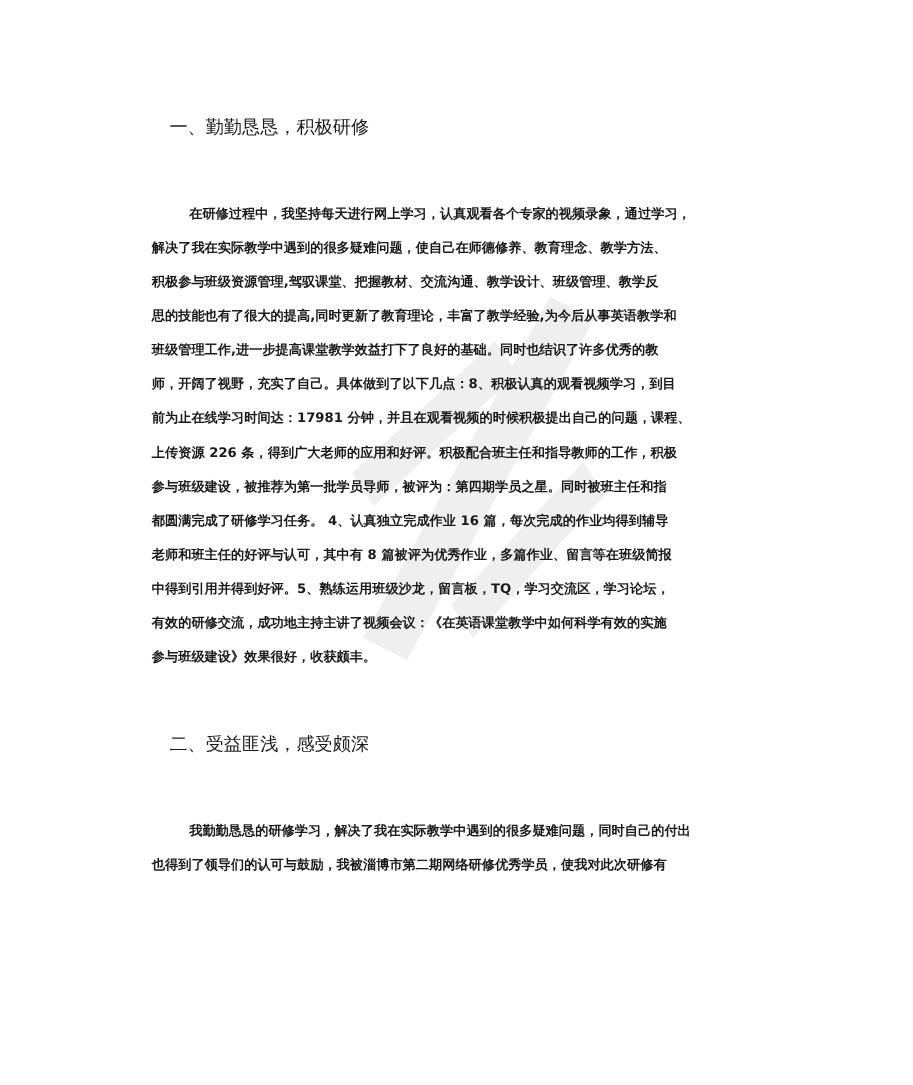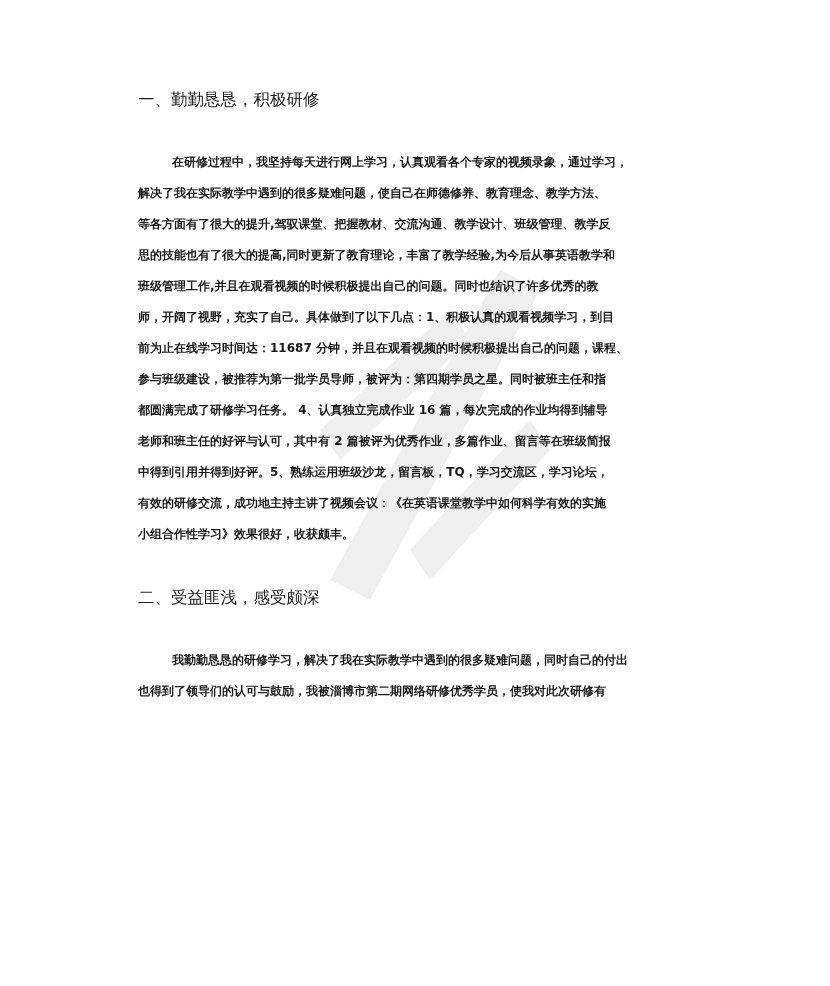--- a/index.html
+++ b/index.html
@@ -1,19 +1,19 @@
 <!DOCTYPE html>
 <html><head>
 <meta charset="utf-8">
 <style>
   html, body { margin: 0; padding: 0; background: #ffffff; }
   body { width: 830px; height: 986px; position: relative; overflow: hidden;
          font-family: "DejaVu Sans", "Liberation Sans", sans-serif; color: #1a1a1a; }
   .page { position: absolute; left: 104px; top: 84px; width: 624px; }
-  .heading { font-size: 16.5px; line-height: 31px; padding-left: 34px; margin: 0; white-space: nowrap; }
+  .heading { font-size: 16.5px; line-height: 31px; padding-left: 34px; margin: 16px; white-space: nowrap; }
   .para { font-size: 12px; line-height: 31px; margin: 0; text-indent: 34px; text-align: justify; text-align-last: left; font-weight: bold; }
   .para .line { display: block; white-space: nowrap; }
   .gap1 { height: 32px; }
   .gap2 { height: 32px; }
   .watermark { position: absolute; left: 300px; top: 250px; width: 260px; height: 360px; pointer-events: none; opacity: 0.06; }
 </style>
 </head>
 <body>
 
 <svg class="watermark" viewBox="0 0 260 360">
@@ -23,31 +23,32 @@
     <polygon points="110,300 230,170 250,200 130,330"></polygon>
   </g>
 </svg>
 
 <div class="page">
   <p class="heading">一、勤勤恳恳，积极研修</p>
   <div class="gap1"></div>
   <p class="para">
     <span class="line" style="padding-left:34px">在研修过程中，我坚持每天进行网上学习，认真观看各个专家的视频录象，通过学习，</span>
     <span class="line">解决了我在实际教学中遇到的很多疑难问题，使自己在师德修养、教育理念、教学方法、</span>
-    <span class="line">等各方面有了很大的提升,驾驭课堂、把握教材、交流沟通、教学设计、班级管理、教学反</span>
+    <span class="line">积极参与班级资源管理,驾驭课堂、把握教材、交流沟通、教学设计、班级管理、教学反</span>
     <span class="line">思的技能也有了很大的提高,同时更新了教育理论，丰富了教学经验,为今后从事英语教学和</span>
-    <span class="line">班级管理工作,并且在观看视频的时候积极提出自己的问题。同时也结识了许多优秀的教</span>
-    <span class="line">师，开阔了视野，充实了自己。具体做到了以下几点：1、积极认真的观看视频学习，到目</span>
-    <span class="line">前为止在线学习时间达：11687 分钟，并且在观看视频的时候积极提出自己的问题，课程、</span>
+    <span class="line">班级管理工作,进一步提高课堂教学效益打下了良好的基础。同时也结识了许多优秀的教</span>
+    <span class="line">师，开阔了视野，充实了自己。具体做到了以下几点：8、积极认真的观看视频学习，到目</span>
+    <span class="line">前为止在线学习时间达：17981 分钟，并且在观看视频的时候积极提出自己的问题，课程、</span>
+    <span class="line">上传资源 226 条，得到广大老师的应用和好评。积极配合班主任和指导教师的工作，积极</span>
     <span class="line">参与班级建设，被推荐为第一批学员导师，被评为：第四期学员之星。同时被班主任和指</span>
     <span class="line">都圆满完成了研修学习任务。  4、认真独立完成作业  16  篇，每次完成的作业均得到辅导</span>
-    <span class="line">老师和班主任的好评与认可，其中有 2 篇被评为优秀作业，多篇作业、留言等在班级简报</span>
+    <span class="line">老师和班主任的好评与认可，其中有 8 篇被评为优秀作业，多篇作业、留言等在班级简报</span>
     <span class="line">中得到引用并得到好评。5、熟练运用班级沙龙，留言板，TQ，学习交流区，学习论坛，</span>
     <span class="line">有效的研修交流，成功地主持主讲了视频会议：《在英语课堂教学中如何科学有效的实施</span>
-    <span class="line">小组合作性学习》效果很好，收获颇丰。</span>
+    <span class="line">参与班级建设》效果很好，收获颇丰。</span>
   </p>
   <div class="gap2"></div>
   <p class="heading">二、受益匪浅，感受颇深</p>
   <div class="gap1"></div>
   <p class="para">
     <span class="line" style="padding-left:34px">我勤勤恳恳的研修学习，解决了我在实际教学中遇到的很多疑难问题，同时自己的付出</span>
     <span class="line">也得到了领导们的认可与鼓励，我被淄博市第二期网络研修优秀学员，使我对此次研修有</span>
   </p>
 </div>
 

